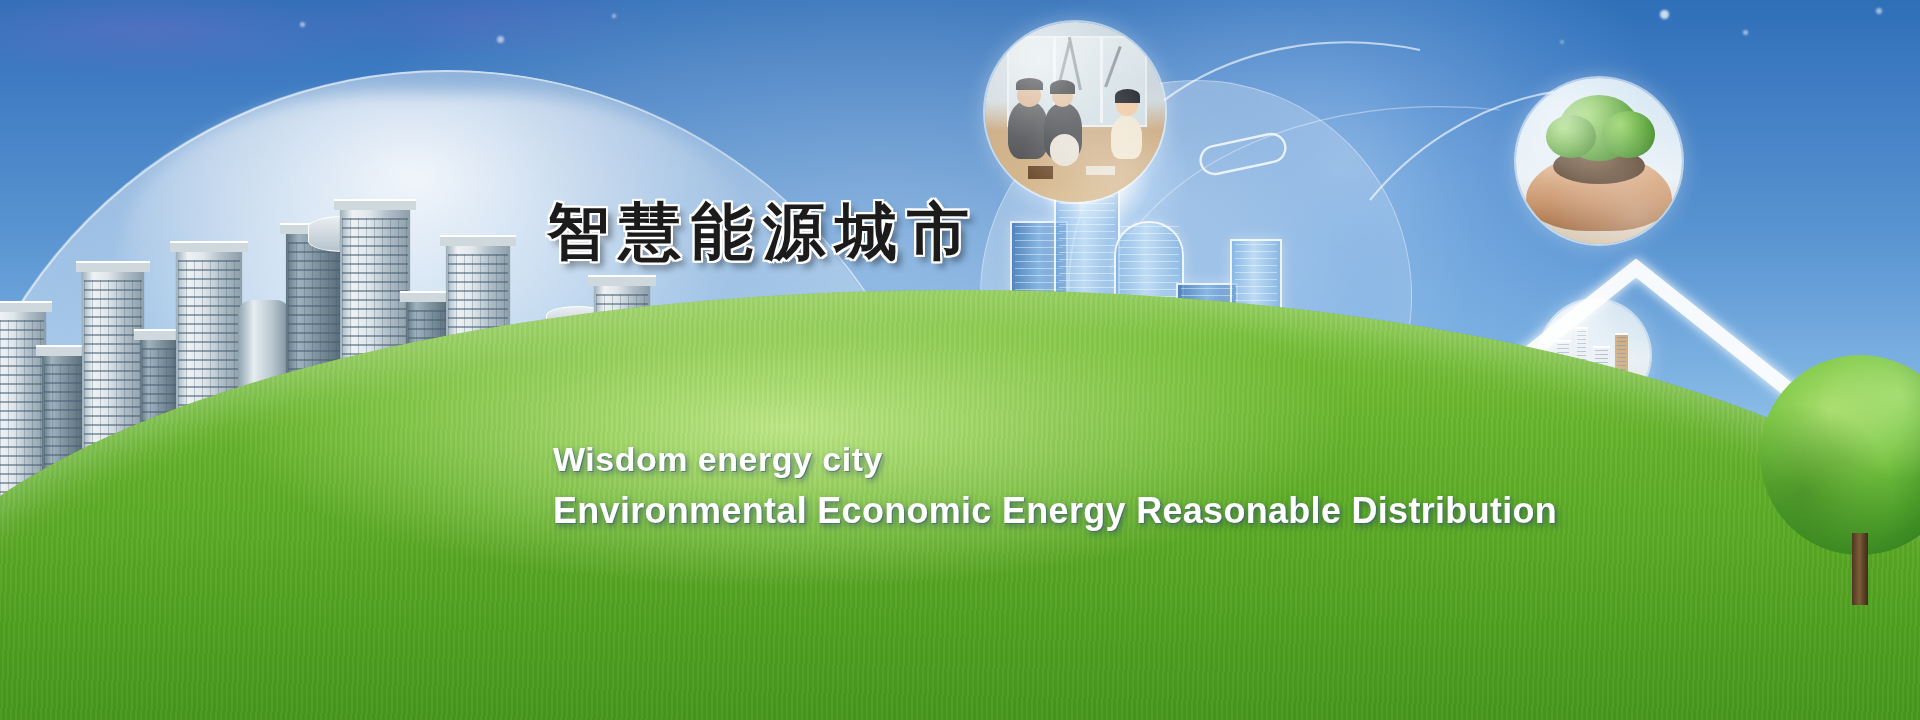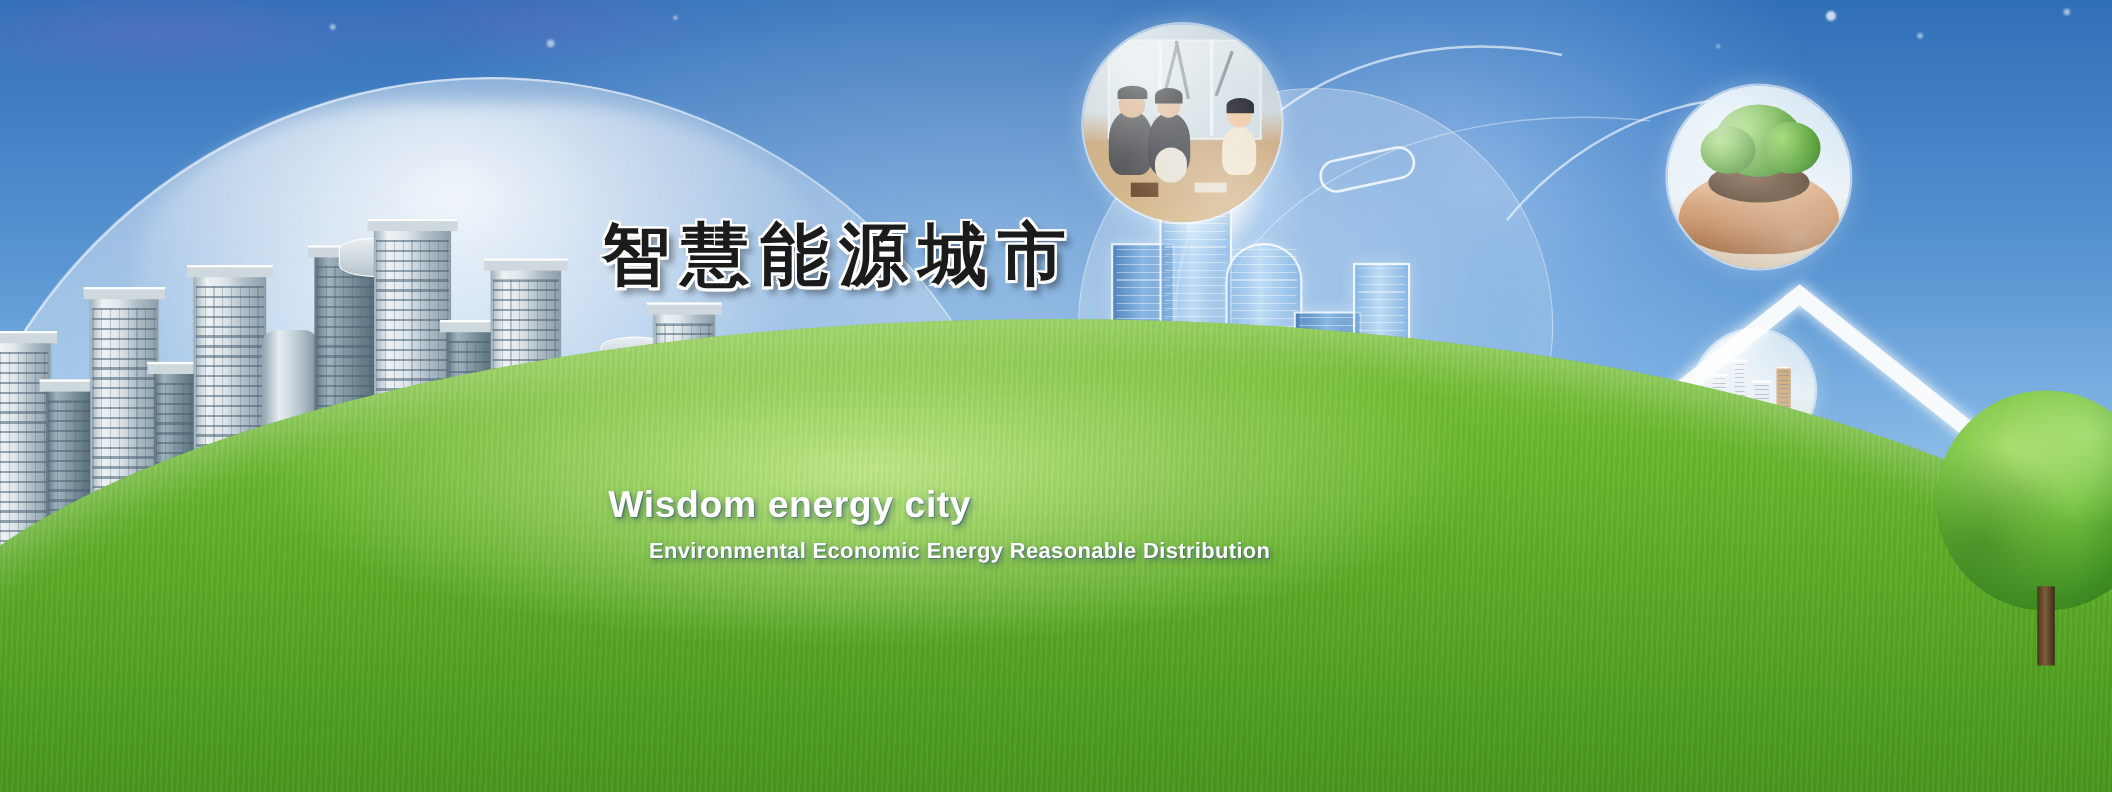--- a/index.html
+++ b/index.html
@@ -162,24 +162,23 @@
   }
   .t-en1{
     position:absolute;left:553px;top:412px;
     font-size:34px;font-weight:bold;color:#ffffff;letter-spacing:.5px;
     text-shadow:1px 1px 0 rgba(60,90,120,.55), 2px 3px 6px rgba(30,60,95,.55);
     white-space:nowrap;
     margin-top:28px;
   }
   .t-en2{
     position:absolute;left:553px;top:490px;
-    font-size:20px;font-weight:bold;color:#ffffff;letter-spacing:.3px;
+    font-size:36px;font-weight:bold;color:#ffffff;letter-spacing:.3px;
     text-shadow:1px 1px 0 rgba(60,90,120,.55), 2px 3px 6px rgba(30,60,95,.55);
     white-space:nowrap;
-    margin-left:37px;
   }
 </style>
 </head>
 <body>
 
 <div id="banner">
 
   <div class="purple-haze"></div>
 
   <div class="sky-speck" style="left:300px;top:22px;width:5px;height:5px;"></div>

